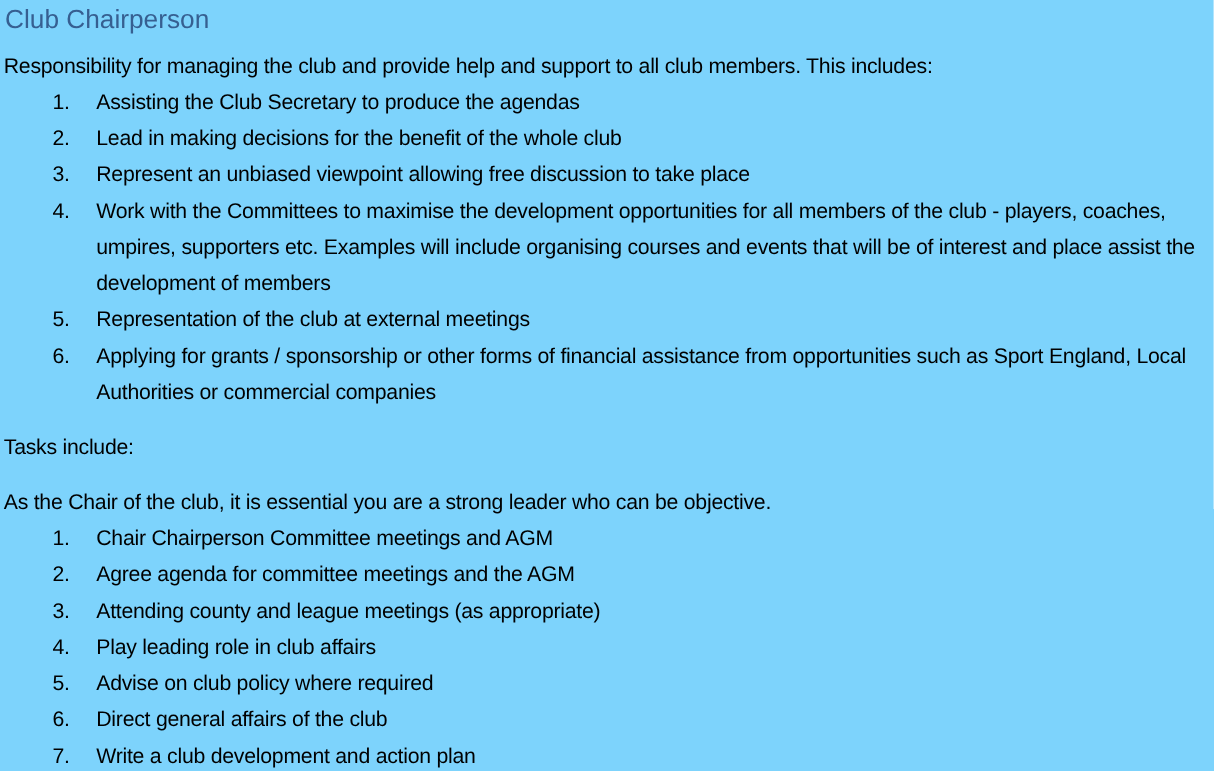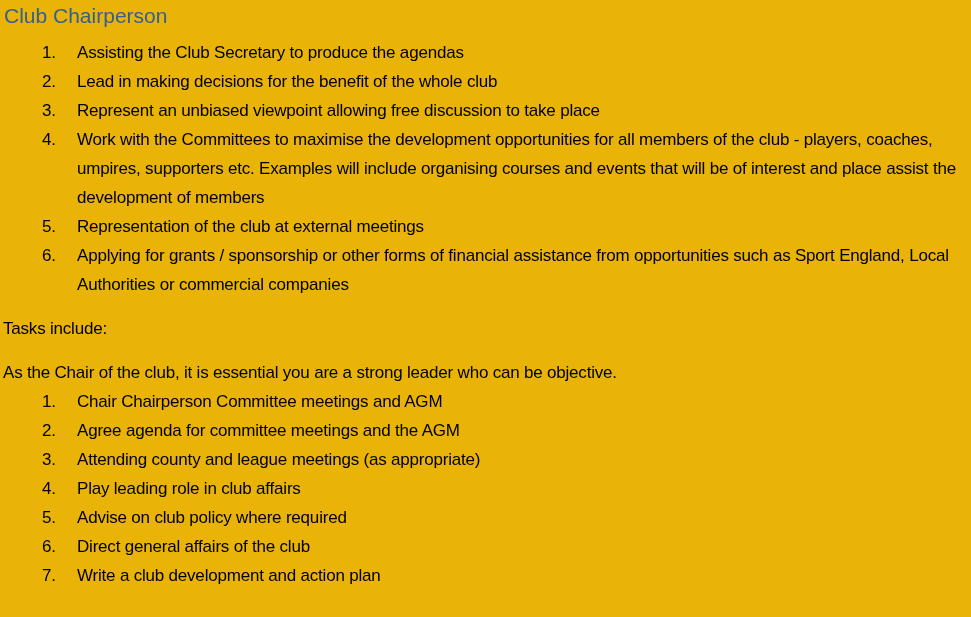--- a/index.html
+++ b/index.html
@@ -5,21 +5,21 @@
   html, body {
     margin: 0;
     padding: 0;
     background: #ffffff;
   }
   .page {
     position: relative;
     width: 971px;
     height: 617px;
     box-sizing: border-box;
-    background: #eab308;
+    background: #7dd3fc;
     color: #000000;
     font-family: "Liberation Sans", sans-serif;
     padding: 2px 4px 0 3px;
     overflow: hidden;
   }
   .doc-heading {
     font-size: 21px;
     line-height: 24px;
     font-weight: 400;
     color: #365f91;
@@ -57,20 +57,21 @@
     top: 0;
   }
 </style>
 </head>
 <body>
 
 <div class="page">
 
   <h1 class="doc-heading">Club Chairperson</h1>
 
+  <p class="body-text">Responsibility for managing the club and provide help and support to all club members. This includes:</p>
 
   <ol class="doc-list">
       <li>Assisting the Club Secretary to produce the agendas</li>
       <li>Lead in making decisions for the benefit of the whole club</li>
       <li>Represent an unbiased viewpoint allowing free discussion to take place</li>
       <li>Work with the Committees to maximise the development opportunities for all members of the club - players, coaches, umpires, supporters etc. Examples will include organising courses and events that will be of interest and place assist the development of members</li>
       <li>Representation of the club at external meetings</li>
       <li>Applying for grants / sponsorship or other forms of financial assistance from opportunities such as Sport England, Local Authorities or commercial companies</li>
     </ol>
 

